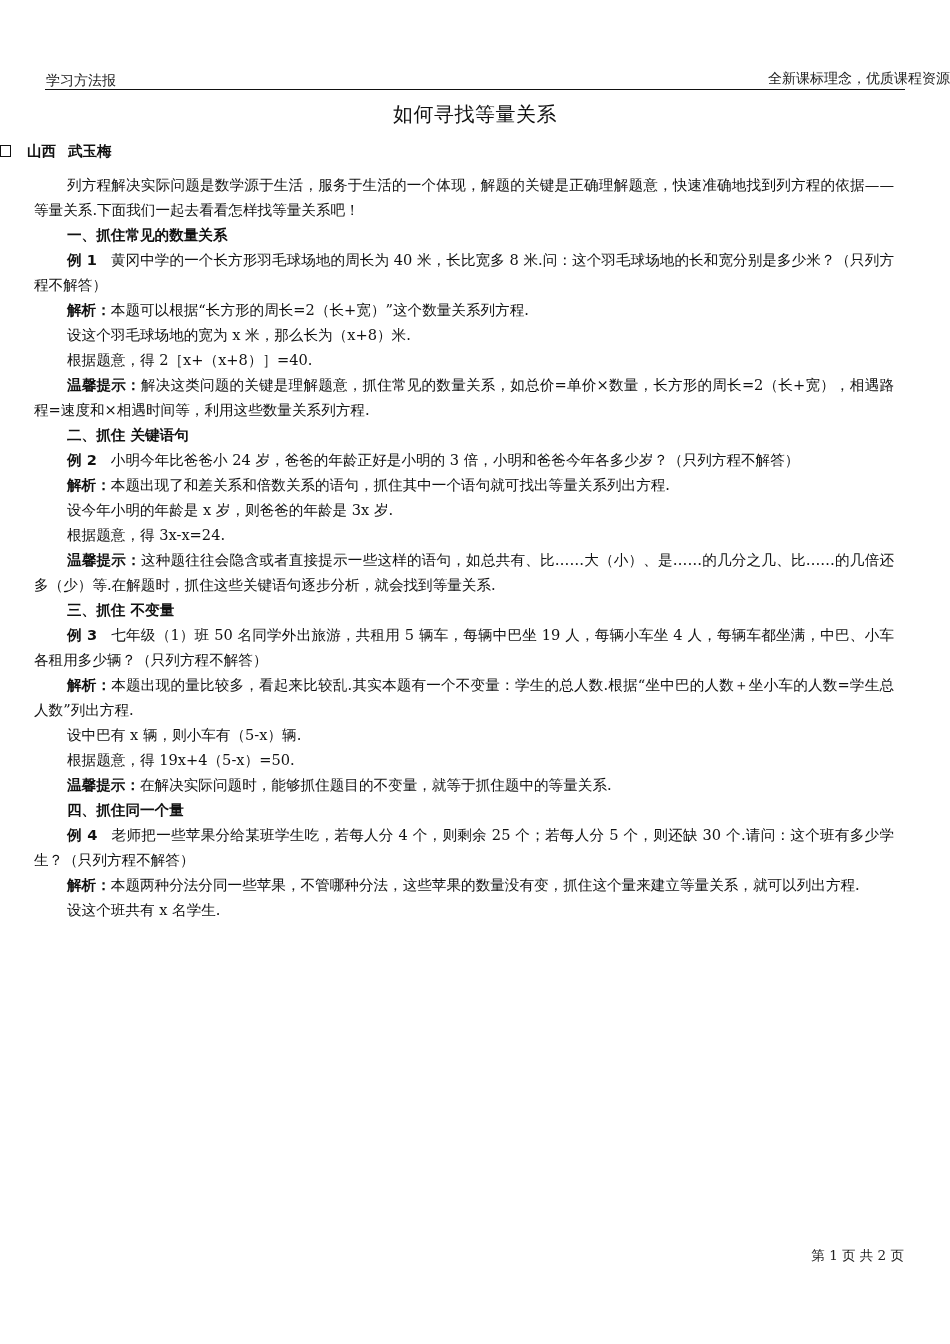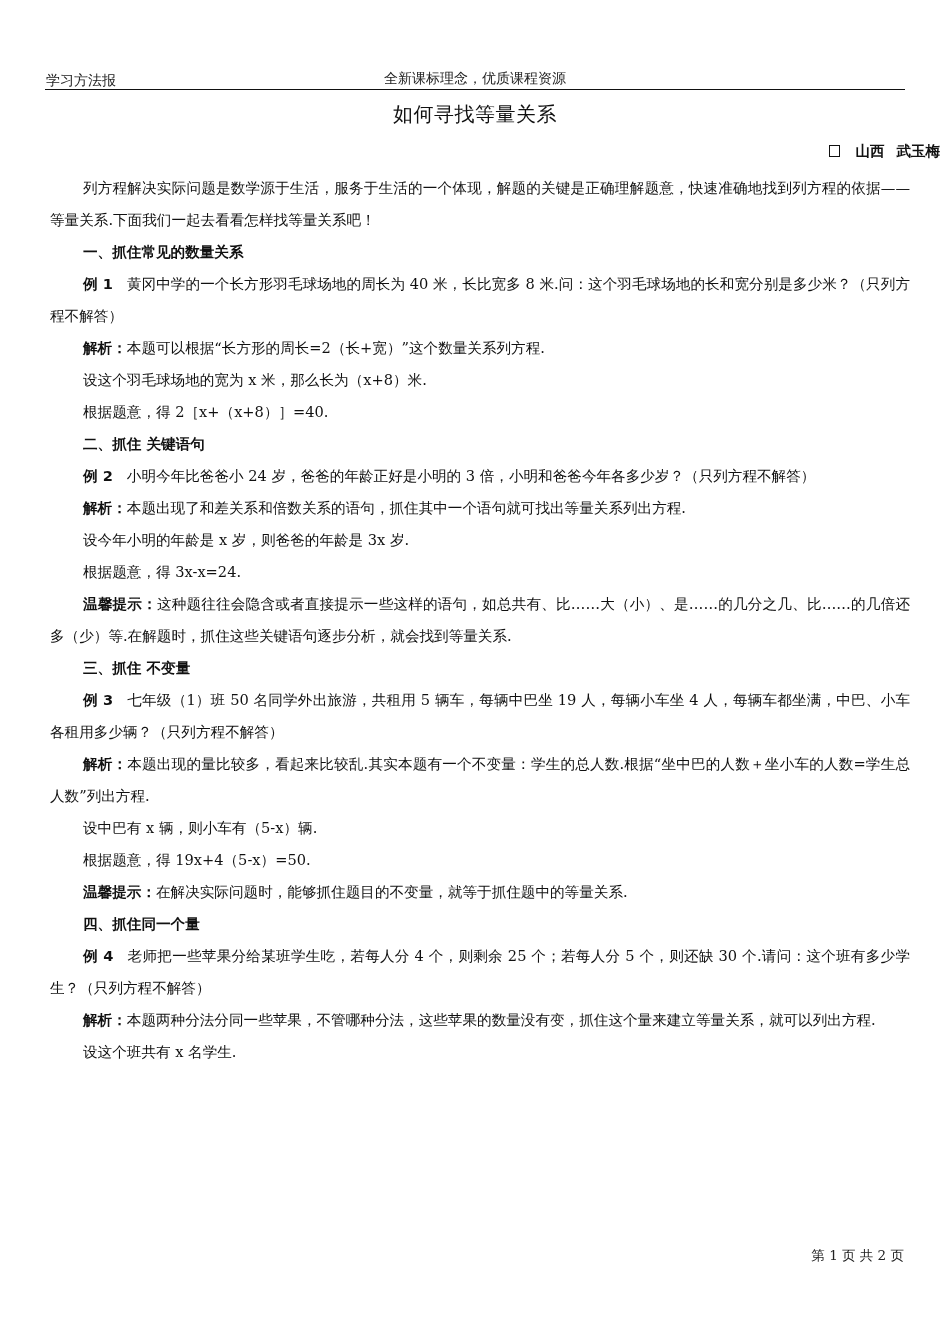--- a/index.html
+++ b/index.html
@@ -6,45 +6,45 @@
   body {
     width: 950px; height: 1344px; position: relative; overflow: hidden;
     font-family: "DejaVu Serif", "Liberation Serif", serif;
     color: #111;
   }
   .page { position: absolute; left: 0; top: 0; width: 950px; height: 1344px; }
   .hdr-left {
     position: absolute; left: 46px; top: 72px; font-size: 14px; color: #222;
   }
   .hdr-center {
-    position: absolute; left: 0; width: 950px; top: 70px; text-align: center;
+    position: absolute; left: 0; width: 950px; top: 70px; text-align: right;
     font-size: 14px; color: #222;
   }
   .hdr-rule {
     position: absolute; left: 45px; width: 860px; top: 89px; height: 0;
     border-top: 1.5px solid #111;
   }
   .title {
     position: absolute; left: 0; width: 950px; top: 101px; text-align: center;
     font-family: "DejaVu Sans", "Liberation Sans", sans-serif;
     font-size: 20px; font-weight: normal; letter-spacing: 0.5px;
   }
   .byline {
-    position: absolute; left: 0; width: 940px; top: 142px; text-align: right;
+    position: absolute; left: 0; width: 940px; top: 142px; text-align: left;
     font-family: "DejaVu Sans", "Liberation Sans", sans-serif;
     font-size: 14.5px; font-weight: bold;
   }
   .byline .sq {
     display: inline-block; width: 11px; height: 12px; border: 1.6px solid #111;
     vertical-align: -1px; margin-right: 16px; box-sizing: border-box;
   }
   .byline .place { margin-right: 12px; }
   .body {
-    position: absolute; left: 50px; top: 172px; width: 860px;
-    font-size: 14.6px; line-height: 32px;
+    position: absolute; left: 34px; top: 172px; width: 860px;
+    font-size: 14.6px; line-height: 25px;
     text-align: justify;
   }
   .p { margin: 0; text-indent: 33px; }
   .b {
     font-family: "DejaVu Sans", "Liberation Sans", sans-serif; font-weight: bold; margin-top: 8px;
   }
   .sec {
     margin: 0; text-indent: 33px;
     font-family: "DejaVu Sans", "Liberation Sans", sans-serif; font-weight: bold;
     font-size: 14.6px;
@@ -71,20 +71,21 @@
 
   <div class="body">
 
     <p class="p">列方程解决实际问题是数学源于生活，服务于生活的一个体现，解题的关键是正确理解题意，快速准确地找到列方程的依据——等量关系.下面我们一起去看看怎样找等量关系吧！</p>
 
     <p class="sec">一、抓住常见的数量关系</p>
     <p class="p"><span class="b ex-label">例 1</span><span>黄冈中学的一个长方形羽毛球场地的周长为 40 米，长比宽多 8 米.问：这个羽毛球场地的长和宽分别是多少米？（只列方程不解答）</span></p>
     <p class="p"><span class="b">解析：</span><span>本题可以根据“长方形的周长=2（长+宽）”这个数量关系列方程.</span></p>
     <p class="p">设这个羽毛球场地的宽为 x 米，那么长为（x+8）米.</p>
     <p class="p">根据题意，得 2［x+（x+8）］=40.</p>
+    <p class="p"><span class="b">温馨提示：</span><span>解决这类问题的关键是理解题意，抓住常见的数量关系，如总价=单价×数量，长方形的周长=2（长+宽），相遇路程=速度和×相遇时间等，利用这些数量关系列方程.</span></p>
 
     <p class="sec">二、抓住 关键语句</p>
     <p class="p"><span class="b ex-label">例 2</span><span>小明今年比爸爸小 24 岁，爸爸的年龄正好是小明的 3 倍，小明和爸爸今年各多少岁？（只列方程不解答）</span></p>
     <p class="p"><span class="b">解析：</span><span>本题出现了和差关系和倍数关系的语句，抓住其中一个语句就可找出等量关系列出方程.</span></p>
     <p class="p">设今年小明的年龄是 x 岁，则爸爸的年龄是 3x 岁.</p>
     <p class="p">根据题意，得 3x-x=24.</p>
     <p class="p"><span class="b">温馨提示：</span><span>这种题往往会隐含或者直接提示一些这样的语句，如总共有、比……大（小）、是……的几分之几、比……的几倍还多（少）等.在解题时，抓住这些关键语句逐步分析，就会找到等量关系.</span></p>
 
     <p class="sec">三、抓住 不变量</p>
     <p class="p"><span class="b ex-label">例 3</span><span>七年级（1）班 50 名同学外出旅游，共租用 5 辆车，每辆中巴坐 19 人，每辆小车坐 4 人，每辆车都坐满，中巴、小车各租用多少辆？（只列方程不解答）</span></p>

